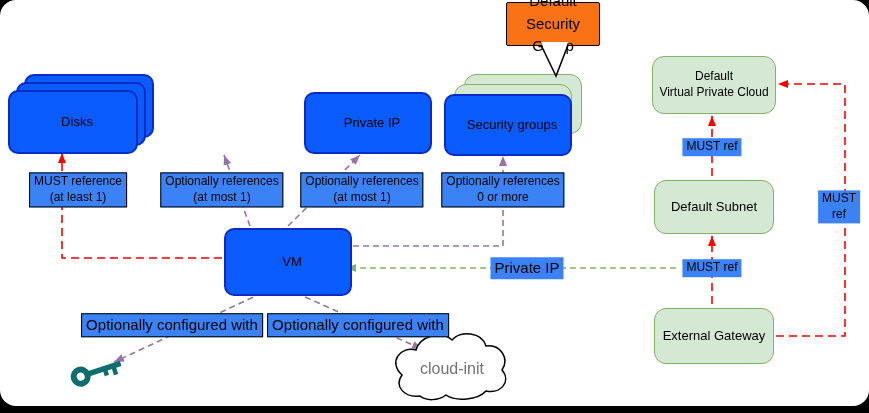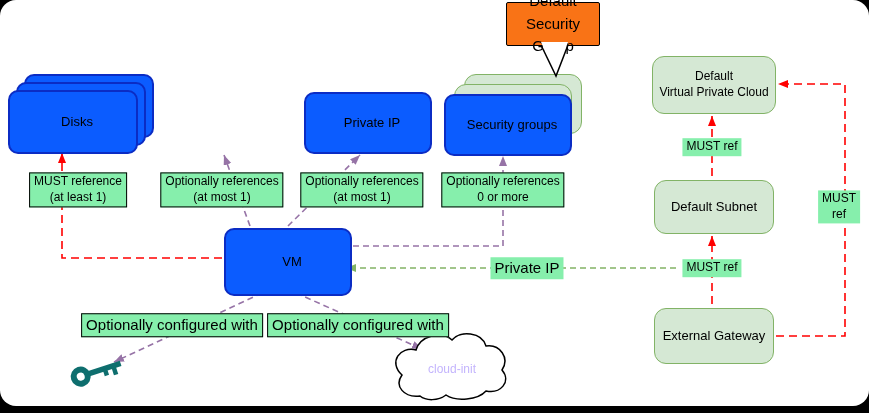--- a/index.html
+++ b/index.html
@@ -10,29 +10,29 @@
   #edges{z-index:1;}
   #tail-svg{z-index:4;}
   .e{fill:none;stroke-width:1.6px;}
   .e.red{stroke:#ff0000;stroke-dasharray:8 5;}
   .e.purple{stroke:#9673a6;stroke-dasharray:6 4;}
   .e.green{stroke:#82b366;stroke-dasharray:6 4;}
   .node{position:absolute;z-index:2;display:flex;align-items:center;justify-content:center;
         text-align:center;font-size:13px;white-space:pre-line;line-height:1.3;}
   .blue{background:#0b5cff;border:2px solid #0b2cc4;border-radius:10px;color:#000000;padding-left:8px;}
   .green{background:#d5e8d4;border:1.5px solid #82b366;border-radius:12px;color:#000;}
-  .elabel{position:absolute;z-index:2;transform:translate(-50%,-50%);background:#86efac;color:#000;
+  .elabel{position:absolute;z-index:2;transform:translate(-50%,-50%);background:#3b82f6;color:#000;
           font-size:12px;line-height:1.3;text-align:center;white-space:pre-line;padding:1px 4px;}
   .elabel.boxed{border:1px solid #000;}
   .elabel.small{font-size:15px;}
   #callout{position:absolute;left:506px;top:2px;width:92px;height:42px;z-index:3;background:#f97316;
            border:1.5px solid #000;border-radius:2px;display:flex;align-items:center;justify-content:center;
            text-align:center;font-size:15px;line-height:1.5;white-space:pre-line;color:#000;}
   #cloud-text{position:absolute;left:452px;top:369px;transform:translate(-50%,-50%);z-index:2;
-              font-size:12px;color:#c4b5fd;text-align:right;}
+              font-size:16px;color:#737373;text-align:right;}
 </style>
 </head>
 <body>
 
 <div id="stage">
   <div id="surface"></div>
 
   <svg id="edges" class="layer" width="869" height="413" viewBox="0 0 869 413">
     <defs>
       <marker id="arrow-red" markerUnits="userSpaceOnUse" markerWidth="11" markerHeight="9" refX="10" refY="4" orient="auto">

